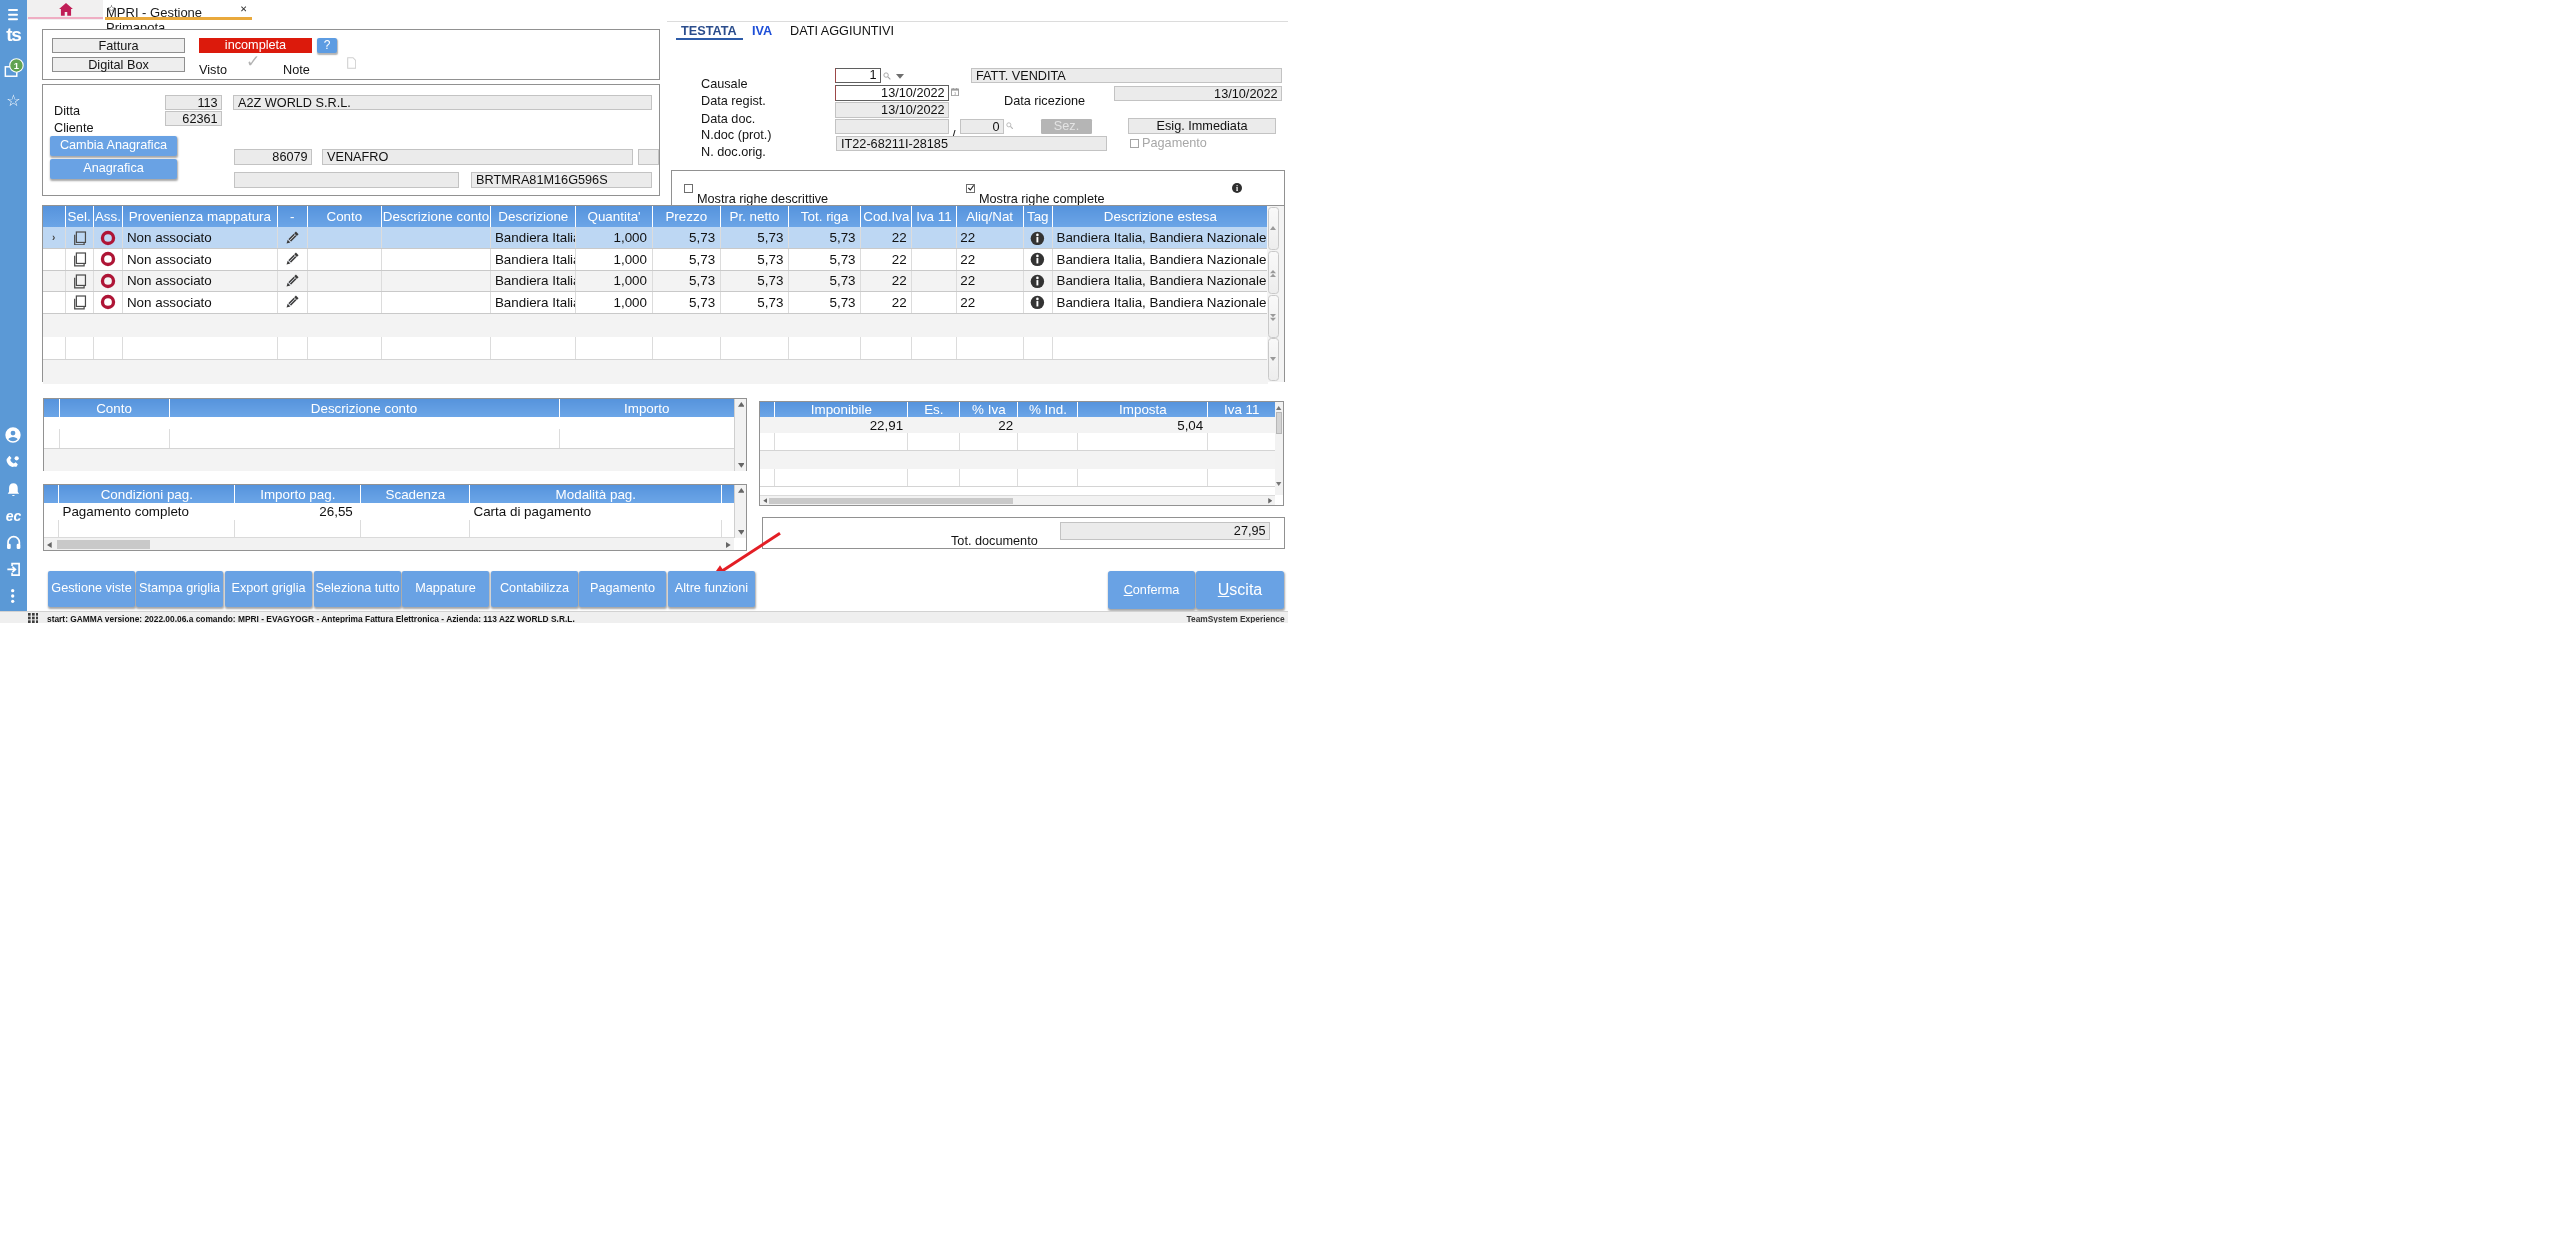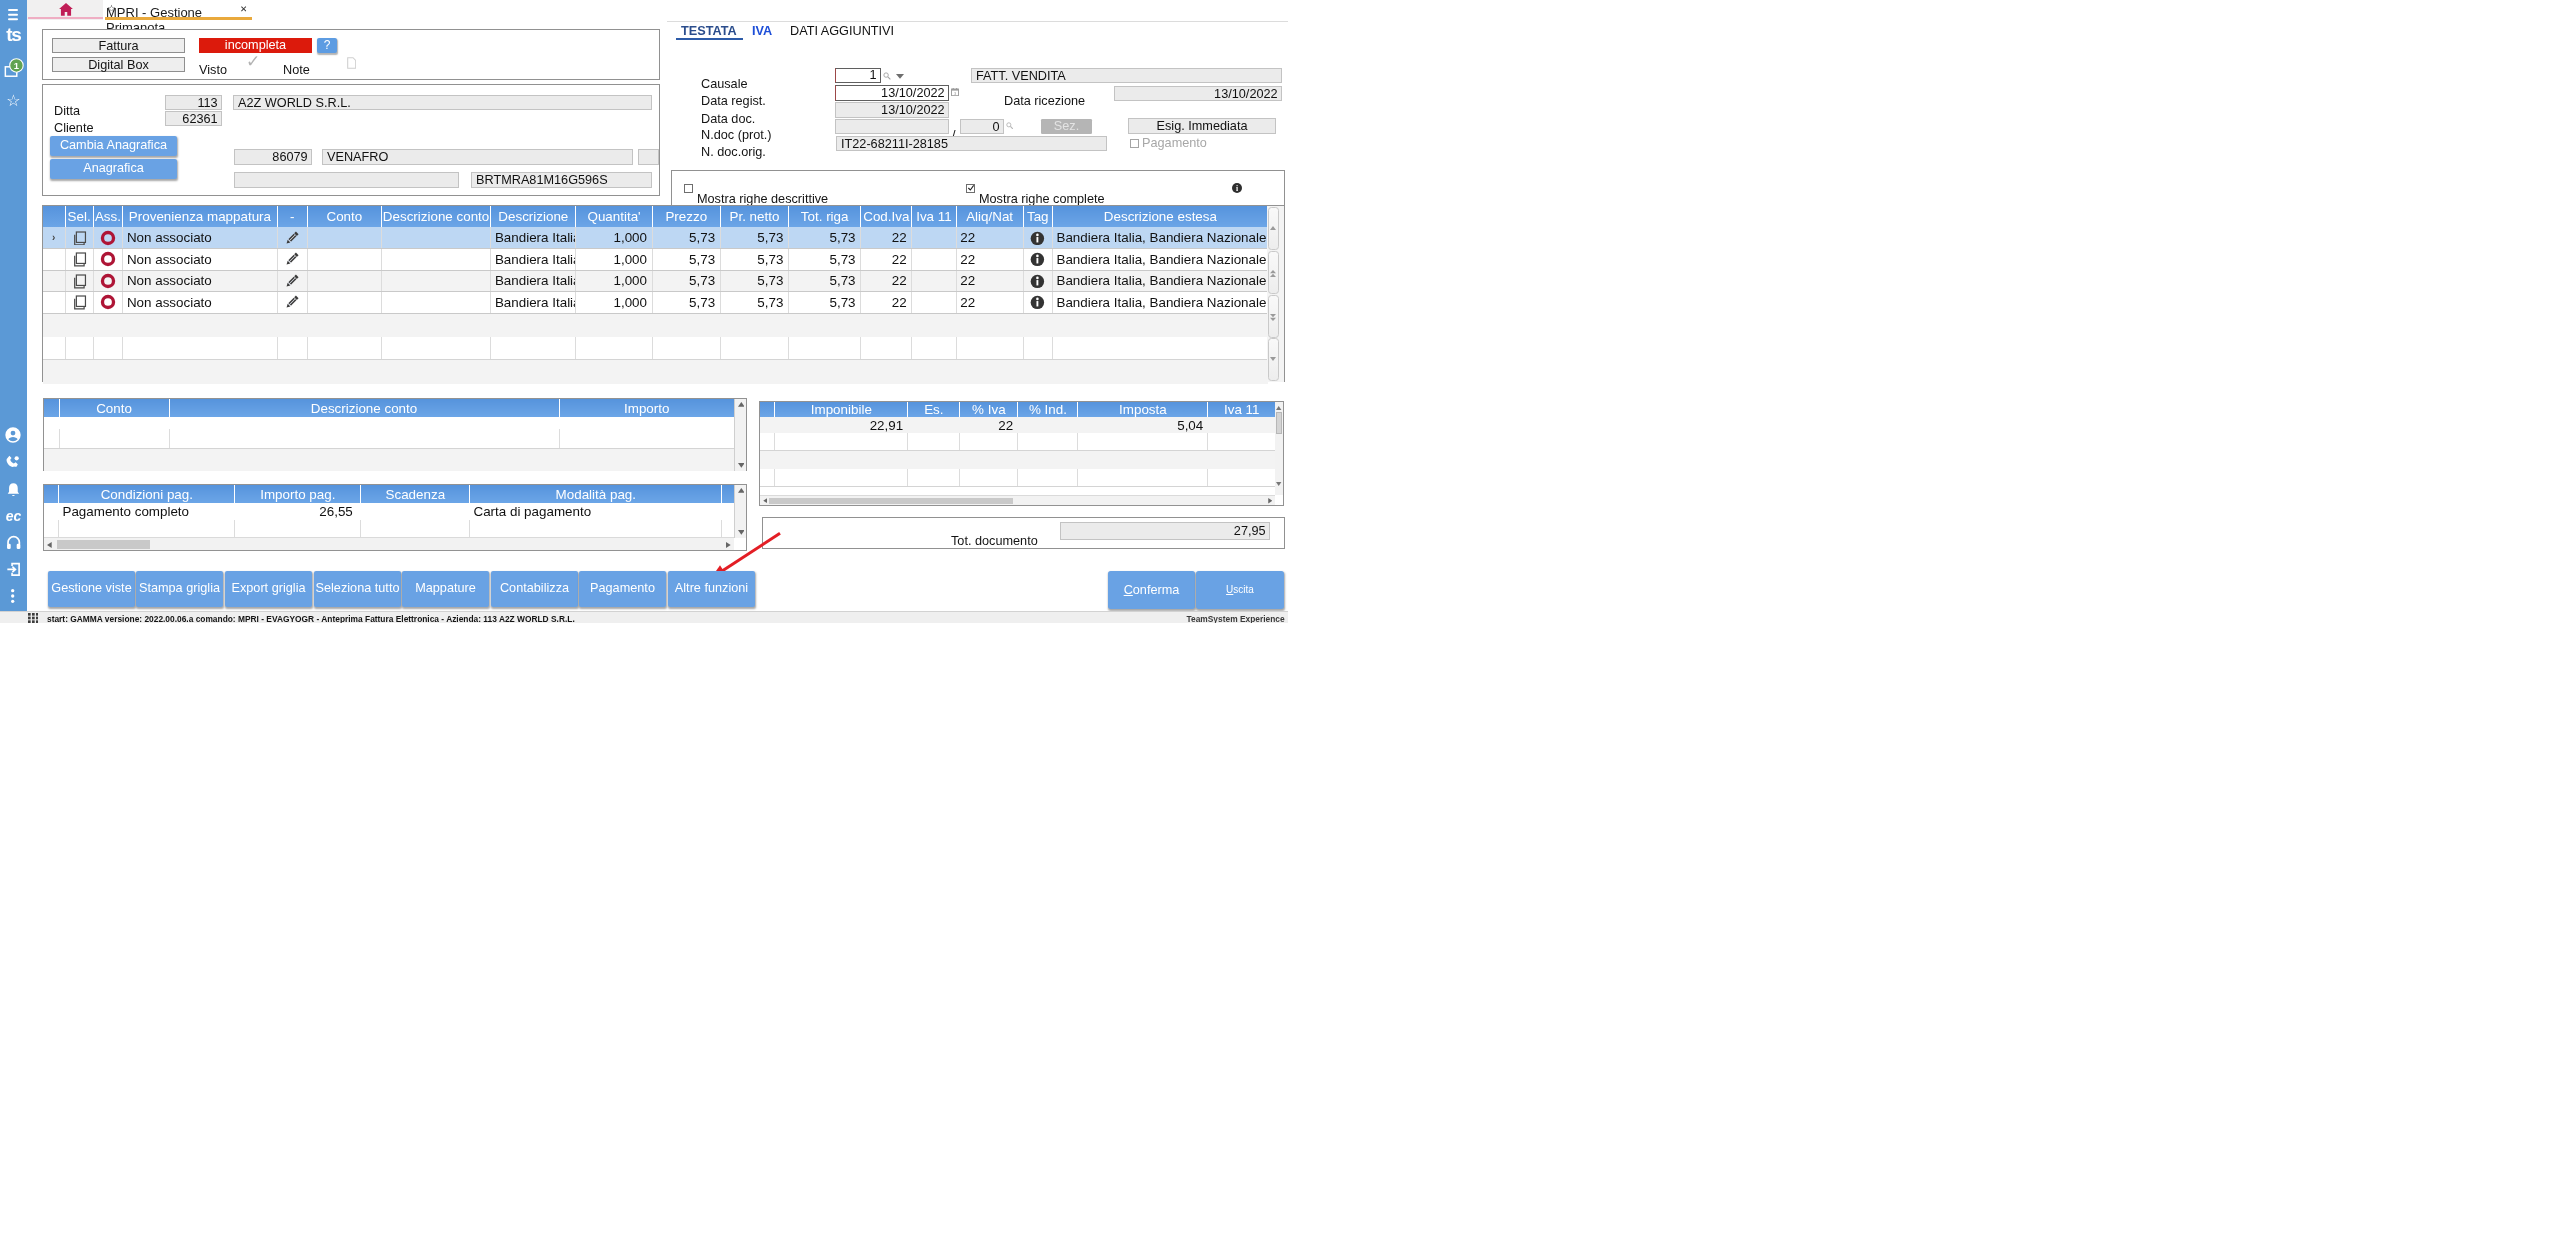--- a/index.html
+++ b/index.html
@@ -684,21 +684,21 @@
 
 <div class="bbtn bb" style="left:32px;">Gestione viste</div>
 <div class="bbtn bb" style="left:120px;">Stampa griglia</div>
 <div class="bbtn bb" style="left:209px;">Export griglia</div>
 <div class="bbtn bb" style="left:298px;">Seleziona tutto</div>
 <div class="bbtn bb" style="left:386px;">Mappature</div>
 <div class="bbtn bb" style="left:475px;">Contabilizza</div>
 <div class="bbtn bb" style="left:563px;">Pagamento</div>
 <div class="bbtn bb" style="left:652px;">Altre funzioni</div>
 <div class="bbtn" style="left:1108px; top:571px; width:87px; height:38px; line-height:38px; font-size:12.7px; border-radius:2.7px;"><u>C</u>onferma</div>
-<div class="bbtn" style="left:1196px; top:571px; width:88px; height:38px; line-height:38px; font-size:10px; border-radius:2.7px;"><u>U</u>scita</div>
+<div class="bbtn" style="left:1196px; top:571px; width:88px; height:38px; line-height:38px; font-size:16px; border-radius:2.7px;"><u>U</u>scita</div>
 
 <div class="abs" style="left:0; top:611px; width:1288px; height:12px; background:#efefef; border-top:0.3px solid #d2d2d2;">
 <svg style="position:absolute; left:27.5px; top:1.3px;" width="10.7" height="10" viewBox="0 0 16 15">
 <g fill="#3d3d3d">
           <rect x="0" y="0" width="4" height="4"></rect>
           <rect x="6" y="0" width="4" height="4"></rect>
           <rect x="12" y="0" width="4" height="4"></rect>
           <rect x="0" y="5.5" width="4" height="4"></rect>
           <rect x="6" y="5.5" width="4" height="4"></rect>
           <rect x="12" y="5.5" width="4" height="4"></rect>

